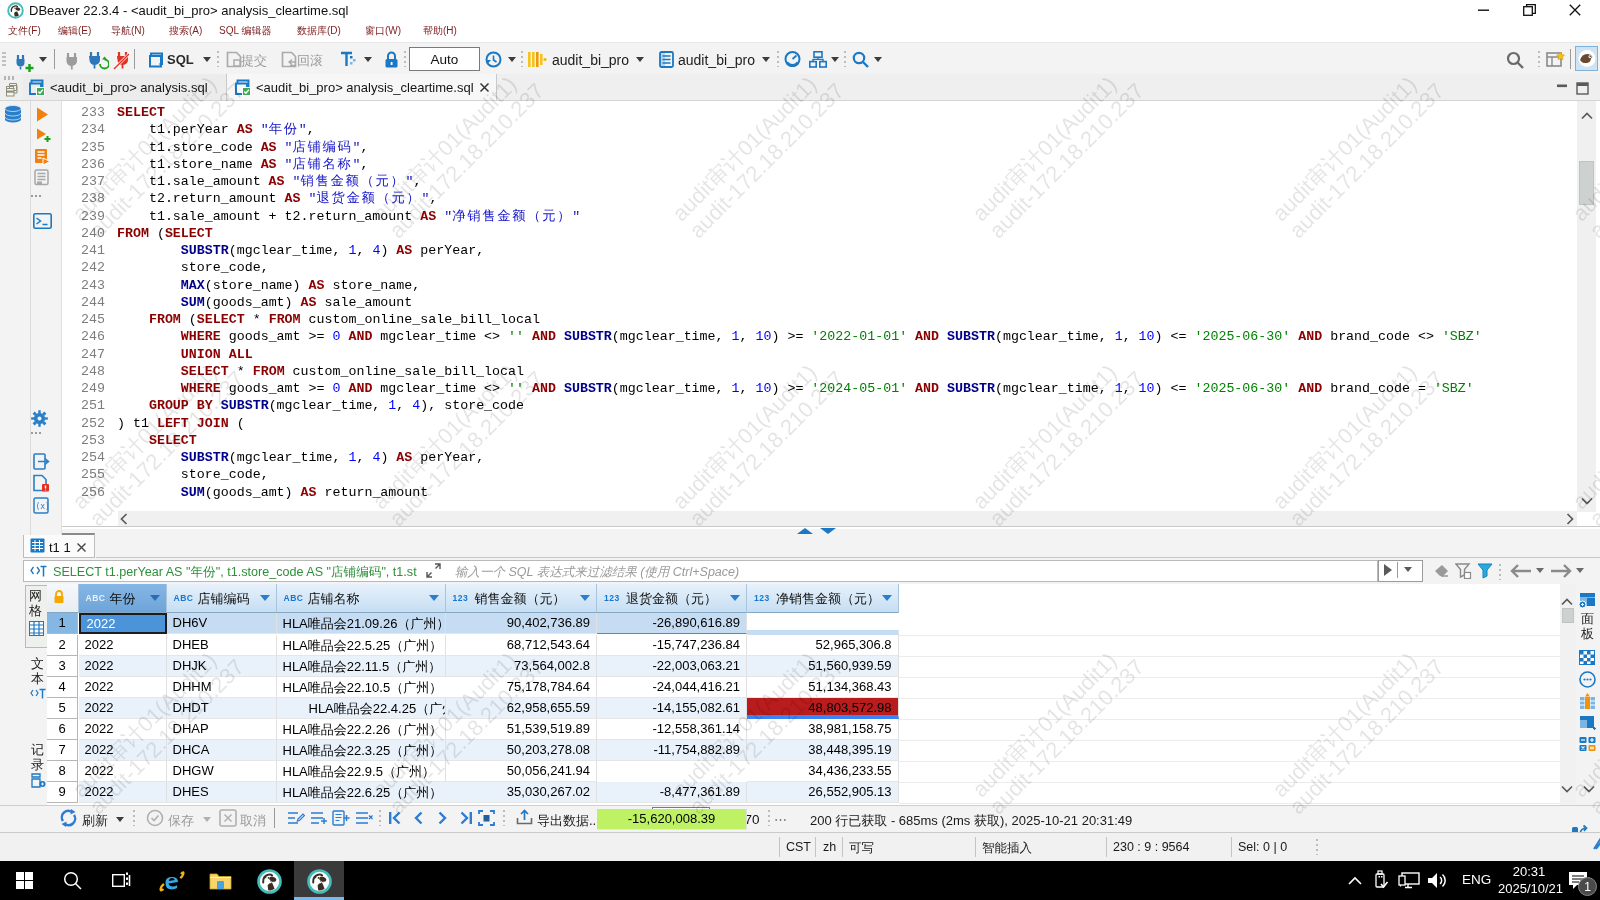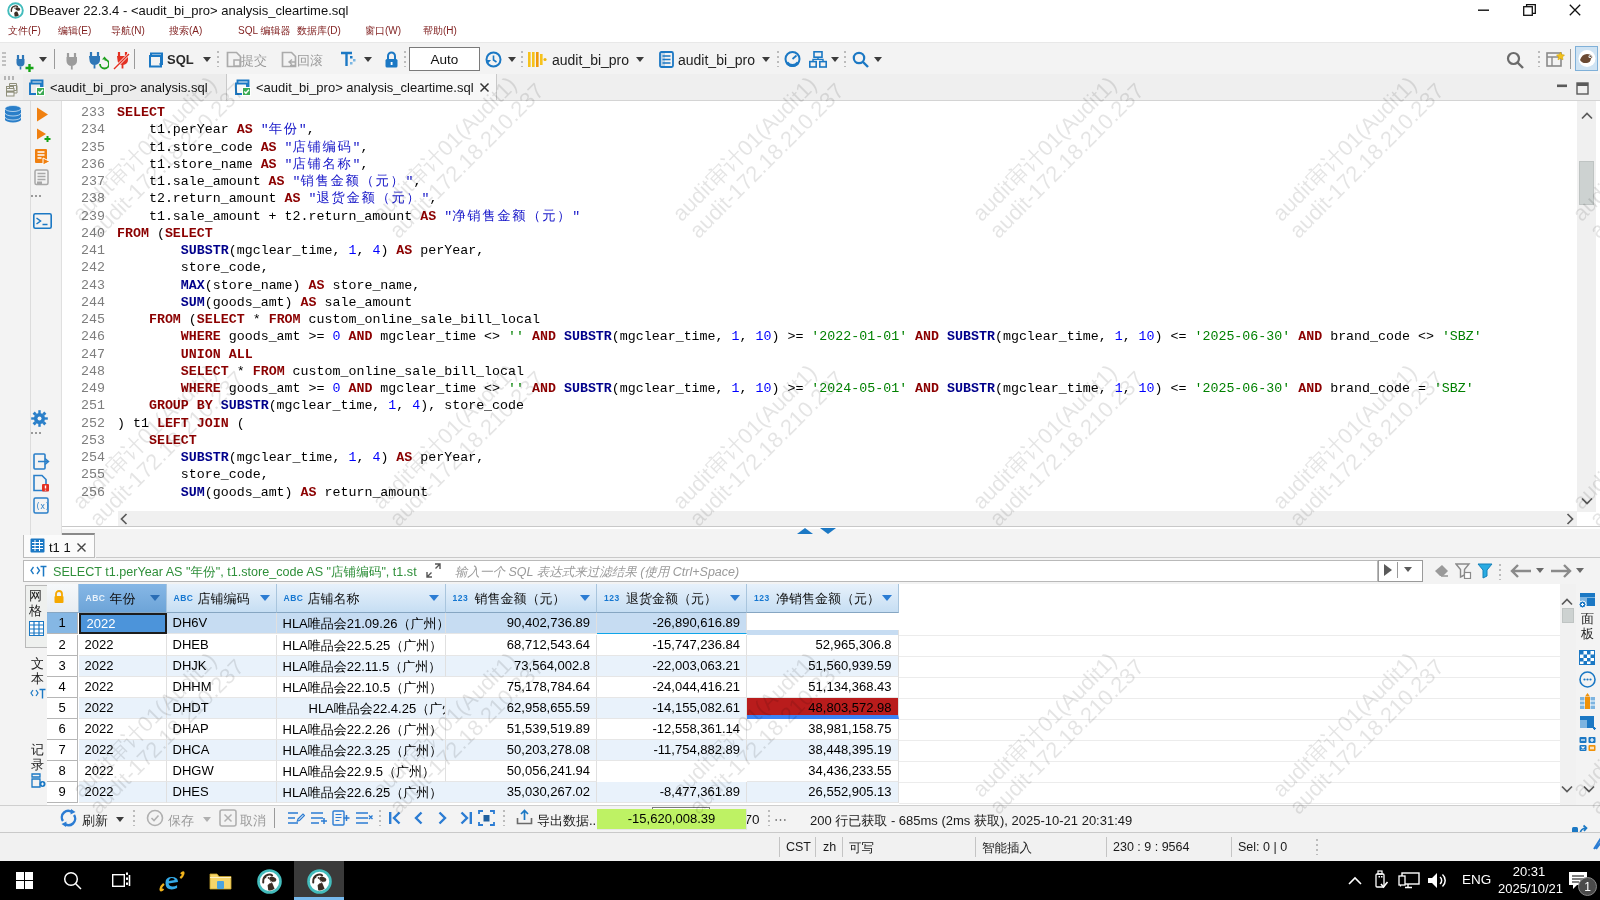--- a/index.html
+++ b/index.html
@@ -73,21 +73,21 @@
   <svg class="abs" style="left:1569px;top:4px" width="12" height="12" viewBox="0 0 12 12">
         <path d="M0.8 0.8 L11.2 11.2 M11.2 0.8 L0.8 11.2" stroke="#111" stroke-width="1.3"></path>
       </svg>
 </div>
 
 <div id="menubar">
   <span style="left:8px">文件(F)</span>
   <span style="left:58px">编辑(E)</span>
   <span style="left:111px">导航(N)</span>
   <span style="left:169px">搜索(A)</span>
-  <span style="left:238px">SQL 编辑器</span>
+  <span style="left:219px">SQL 编辑器</span>
   <span style="left:297px">数据库(D)</span>
   <span style="left:365px">窗口(W)</span>
   <span style="left:423px">帮助(H)</span>
 </div>
 
 <div id="toolbar">
   <div style="position:absolute;left:2px;top:9px;width:4px;height:14px;background-image:repeating-linear-gradient(#c0c0c0 0 2px,transparent 2px 4px)"></div>
 
   <svg class="abs" style="left:14px;top:51px;position:fixed" width="0" height="0"></svg>
   <svg class="abs" style="left:14px;top:9px" width="22" height="20" viewBox="0 0 22 20">

